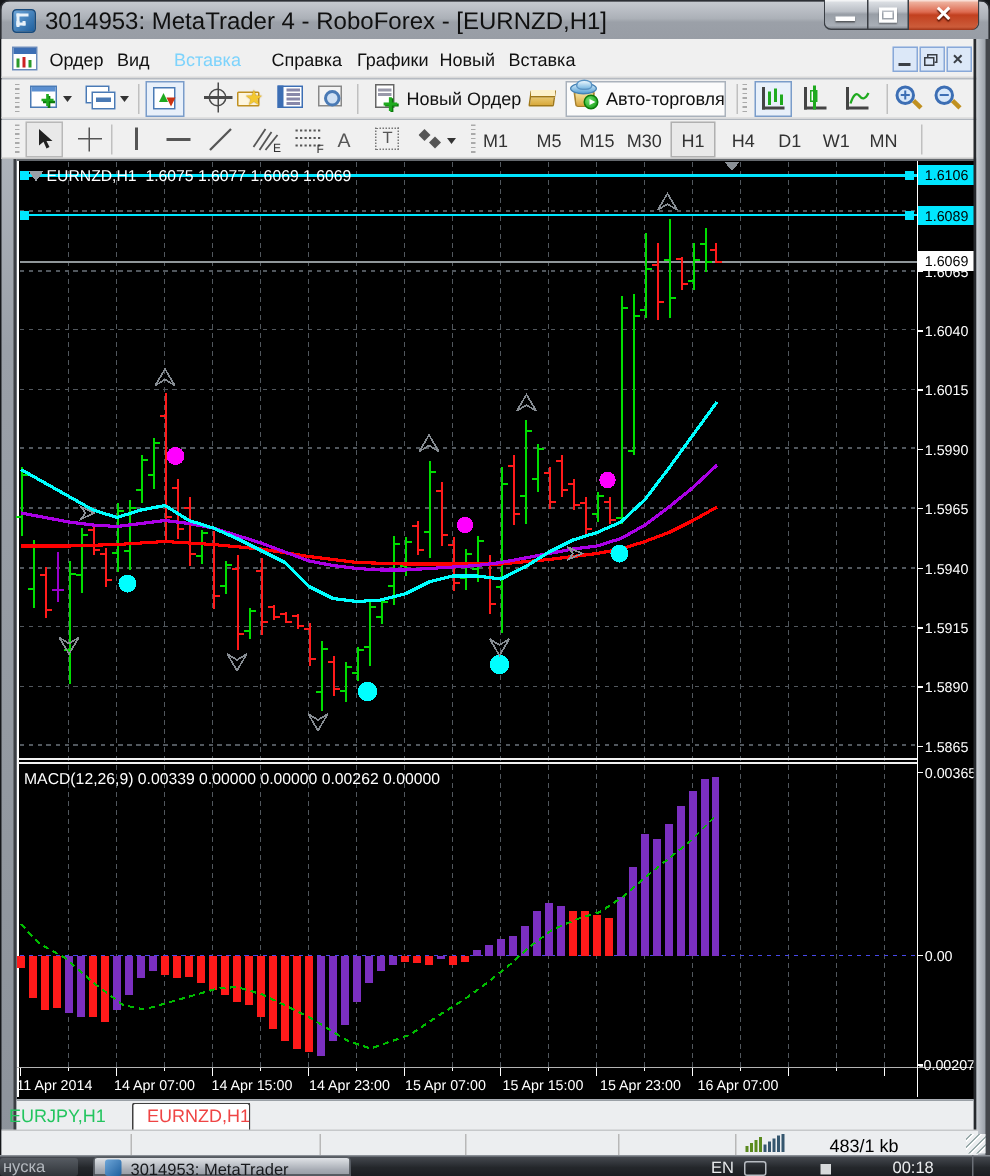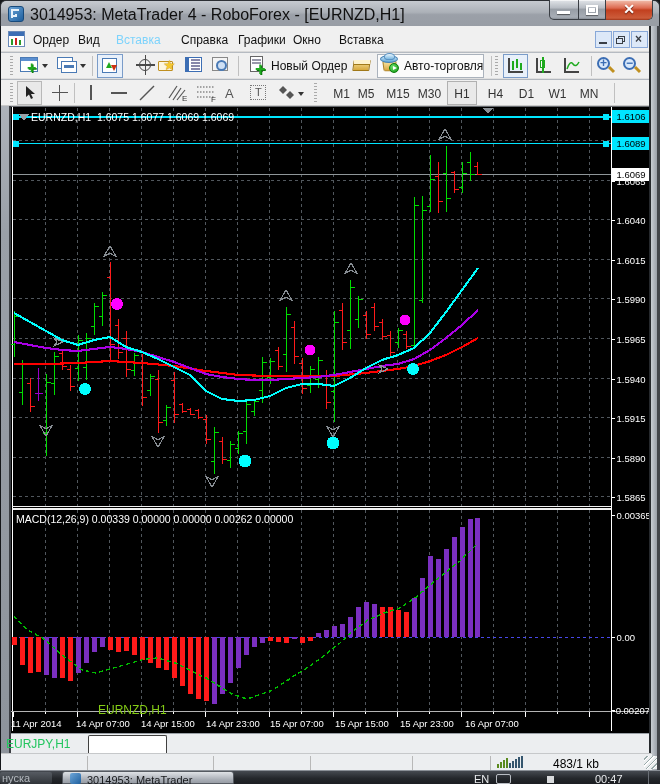--- a/index.html
+++ b/index.html
@@ -27,21 +27,21 @@
 <div class="abs" style="left:8px;top:31px;width:17px;height:16px;background:#fff;border:1px solid #6a8ab9"></div>
 <div class="abs" style="left:9px;top:32px;width:15px;height:4px;background:#3c6eb4"></div>
 <div class="abs" style="left:11px;top:39px;width:2px;height:6px;background:#2a9a2a"></div>
 <div class="abs" style="left:15px;top:38px;width:2px;height:7px;background:#cc2222"></div>
 <div class="abs" style="left:19px;top:40px;width:2px;height:5px;background:#2a9a2a"></div>
 <div class="abs" style="left:33px;top:33px;font-size:12px;color:#111">Ордер</div>
 <div class="abs" style="left:78px;top:33px;font-size:12px;color:#111">Вид</div>
 <div class="abs" style="left:116px;top:33px;font-size:12px;color:#7dd3fc">Вставка</div>
 <div class="abs" style="left:181px;top:33px;font-size:12px;color:#111">Справка</div>
 <div class="abs" style="left:238px;top:33px;font-size:12px;color:#111">Графики</div>
-<div class="abs" style="left:293px;top:33px;font-size:12px;color:#111">Окно</div>
+<div class="abs" style="left:293px;top:33px;font-size:12px;color:#111">Новый</div>
 <div class="abs" style="left:339px;top:33px;font-size:12px;color:#111">Вставка</div>
 
 <div class="abs" style="left:595px;top:31px;width:17px;height:17px;background:#dce8f8;border:1px solid #88a8d8"></div>
 <div class="abs" style="left:613px;top:31px;width:17px;height:17px;background:#dce8f8;border:1px solid #88a8d8"></div>
 <div class="abs" style="left:631px;top:31px;width:17px;height:17px;background:#dce8f8;border:1px solid #88a8d8"></div>
 <div class="abs" style="left:599px;top:42px;width:8px;height:2px;background:#3a3f46"></div>
 <div class="abs" style="left:618px;top:36px;width:7px;height:6px;border:1px solid #3a3f46"></div>
 <div class="abs" style="left:616px;top:38px;width:7px;height:6px;border:1px solid #3a3f46;background:#dce8f8"></div>
 <div class="abs" style="left:635px;top:34px;width:10px;height:11px;color:#3a3f46;font-size:12px;font-weight:bold;line-height:11px">×</div>
 
@@ -146,21 +146,21 @@
   </svg>
 <div class="abs" style="left:225px;top:86px;font-size:13px;color:#555">A</div>
 <div class="abs" style="left:250px;top:85px;width:16px;height:15px;border:1px dotted #777"></div>
 <div class="abs" style="left:255px;top:86px;font-size:11px;color:#555">T</div>
 <svg class="abs" style="left:279px;top:85px" width="18" height="16">
     <path d="M4,1 L8,5 L4,9 L0,5 Z" fill="#555"></path>
     <path d="M11,6 L15,10 L11,14 L7,10 Z" fill="#555"></path>
   </svg>
 <div class="abs" style="left:298px;top:92px;width:0;height:0;border:3px solid transparent;border-top:4px solid #333"></div>
 <div class="abs" style="left:314px;top:83px;width:3px;height:20px;background:repeating-linear-gradient(#aaa 0,#aaa 1px,#f0f0f0 1px,#f0f0f0 3px)"></div>
-<div class="abs" style="left:322px;top:87px;width:28px;text-align:right;font-size:12px;color:#333">M1</div>
+<div class="abs" style="left:322px;top:87px;width:28px;text-align:left;font-size:12px;color:#333">M1</div>
 <div class="abs" style="left:352px;top:87px;width:28px;text-align:center;font-size:12px;color:#333">M5</div>
 <div class="abs" style="left:382px;top:87px;width:32px;text-align:center;font-size:12px;color:#333">M15</div>
 <div class="abs" style="left:414px;top:87px;width:31px;text-align:center;font-size:12px;color:#333">M30</div>
 <div class="abs" style="left:447px;top:81px;width:30px;height:24px;background:#e9e9e9;border:1px solid #b0b0b0"></div>
 <div class="abs" style="left:447px;top:87px;width:30px;text-align:center;font-size:12px;color:#333">H1</div>
 <div class="abs" style="left:481px;top:87px;width:29px;text-align:center;font-size:12px;color:#333">H4</div>
 <div class="abs" style="left:512px;top:87px;width:29px;text-align:center;font-size:12px;color:#333">D1</div>
 <div class="abs" style="left:543px;top:87px;width:29px;text-align:center;font-size:12px;color:#333">W1</div>
 <div class="abs" style="left:574px;top:87px;width:30px;text-align:center;font-size:12px;color:#333">MN</div>
 <div class="abs" style="left:614px;top:83px;width:1px;height:20px;background:#c0c0c0"></div>
@@ -657,21 +657,21 @@
   </svg>
 
 <div class="abs" style="left:649px;top:26px;width:2px;height:746px;background:#26292d"></div>
 <div class="abs" style="left:651px;top:26px;width:6px;height:746px;background:linear-gradient(90deg,#c9ced4,#9aa0a8)"></div>
 <div class="abs" style="left:657px;top:26px;width:3px;height:746px;background:#43464b"></div>
 
 <div class="abs" style="left:11px;top:733px;width:638px;height:21px;background:#eceef0"></div>
 <div class="abs" style="left:11px;top:733px;width:638px;height:1px;background:#9aa0a6"></div>
 <div class="abs" style="left:6px;top:737px;font-size:12px;color:#22c55e">EURJPY,H1</div>
 <div class="abs" style="left:88px;top:735px;width:79px;height:19px;background:#fff;border:1px solid #404040;border-bottom:none;border-radius:2px 2px 0 0"></div>
-<div class="abs" style="left:98px;top:703px;font-size:12px;color:#84cc16">EURNZD,H1</div>
+<div class="abs" style="left:98px;top:737px;font-size:12px;color:#ef4444">EURNZD,H1</div>
 
 <div class="abs" style="left:1px;top:754px;width:651px;height:18px;background:#eceef0"></div>
 <div class="abs" style="left:1px;top:753px;width:651px;height:1px;background:#c6c8ca"></div>
 <div class="abs" style="left:8px;top:774px;font-size:12px;color:#fef9c3">Defau</div>
 <div class="abs" style="left:87px;top:756px;width:1px;height:14px;background:#b8b8b8"></div>
 <div class="abs" style="left:213px;top:756px;width:1px;height:14px;background:#b8b8b8"></div>
 <div class="abs" style="left:310px;top:756px;width:1px;height:14px;background:#b8b8b8"></div>
 <div class="abs" style="left:412px;top:756px;width:1px;height:14px;background:#b8b8b8"></div>
 <div class="abs" style="left:490px;top:756px;width:1px;height:14px;background:#b8b8b8"></div>
 <div class="abs" style="left:497px;top:764px;width:2px;height:4px;background:#5a8a1e"></div>
@@ -688,13 +688,13 @@
 
 <div class="abs" style="left:0;top:770px;width:660px;height:14px;background:linear-gradient(#4a4e55,#24272b 60%,#1b1d21)"></div>
 <div class="abs" style="left:0;top:770px;width:660px;height:1px;background:#8a8f96"></div>
 <div class="abs" style="left:0;top:772px;width:52px;height:12px;background:linear-gradient(#565b62,#303439);border-radius:2px;color:#b4b9bf;font-size:11px;padding-left:2px;overflow:hidden">нуска</div>
 <div class="abs" style="left:62px;top:771px;width:172px;height:13px;background:linear-gradient(#dfe2e6,#a8adb5 70%,#989da5);border-radius:3px 3px 0 0;border:1px solid #555a61"></div>
 <div class="abs" style="left:70px;top:773px;width:11px;height:11px;background:linear-gradient(135deg,#6ea6d8,#1e5f9e);border-radius:2px"></div>
 <div class="abs" style="left:87px;top:774px;font-size:11px;color:#16181b">3014953: MetaTrader</div>
 <div class="abs" style="left:474px;top:773px;font-size:11px;color:#e8eaec">EN</div>
 <div class="abs" style="left:496px;top:774px;width:15px;height:10px;border:1px solid #b8bcc2;border-radius:2px"></div>
 <div class="abs" style="left:547px;top:776px;width:7px;height:7px;background:#d8dadc"></div>
-<div class="abs" style="left:595px;top:773px;font-size:11px;color:#e8eaec">00:47</div>
+<div class="abs" style="left:595px;top:773px;font-size:11px;color:#e8eaec">00:18</div>
 <div class="abs" style="left:648px;top:770px;width:1px;height:14px;background:#6a6f76"></div>
 </body></html>

